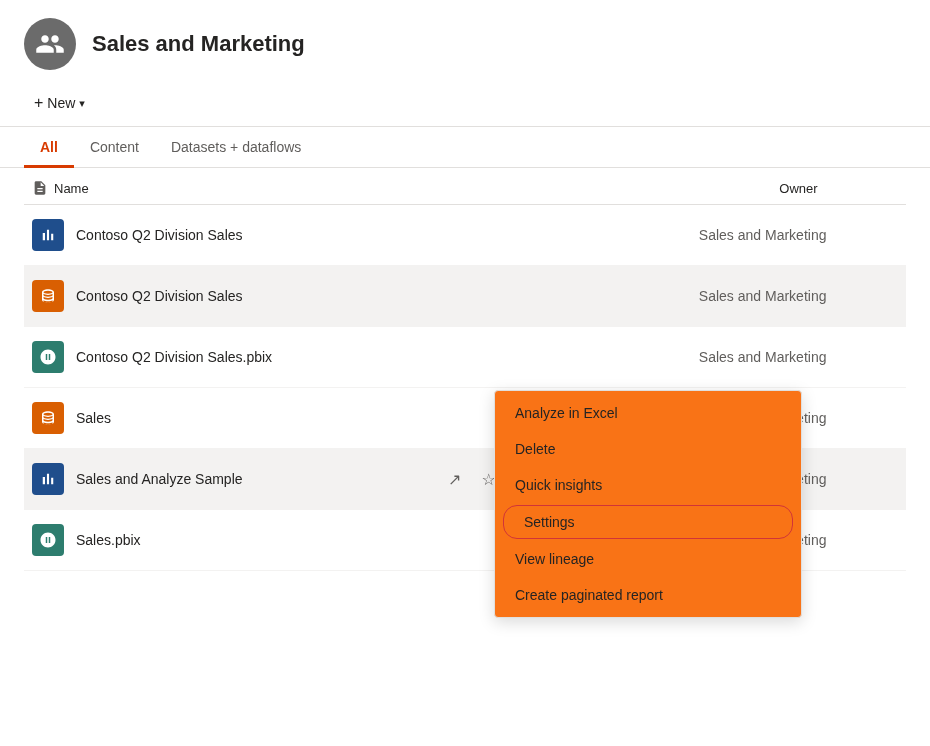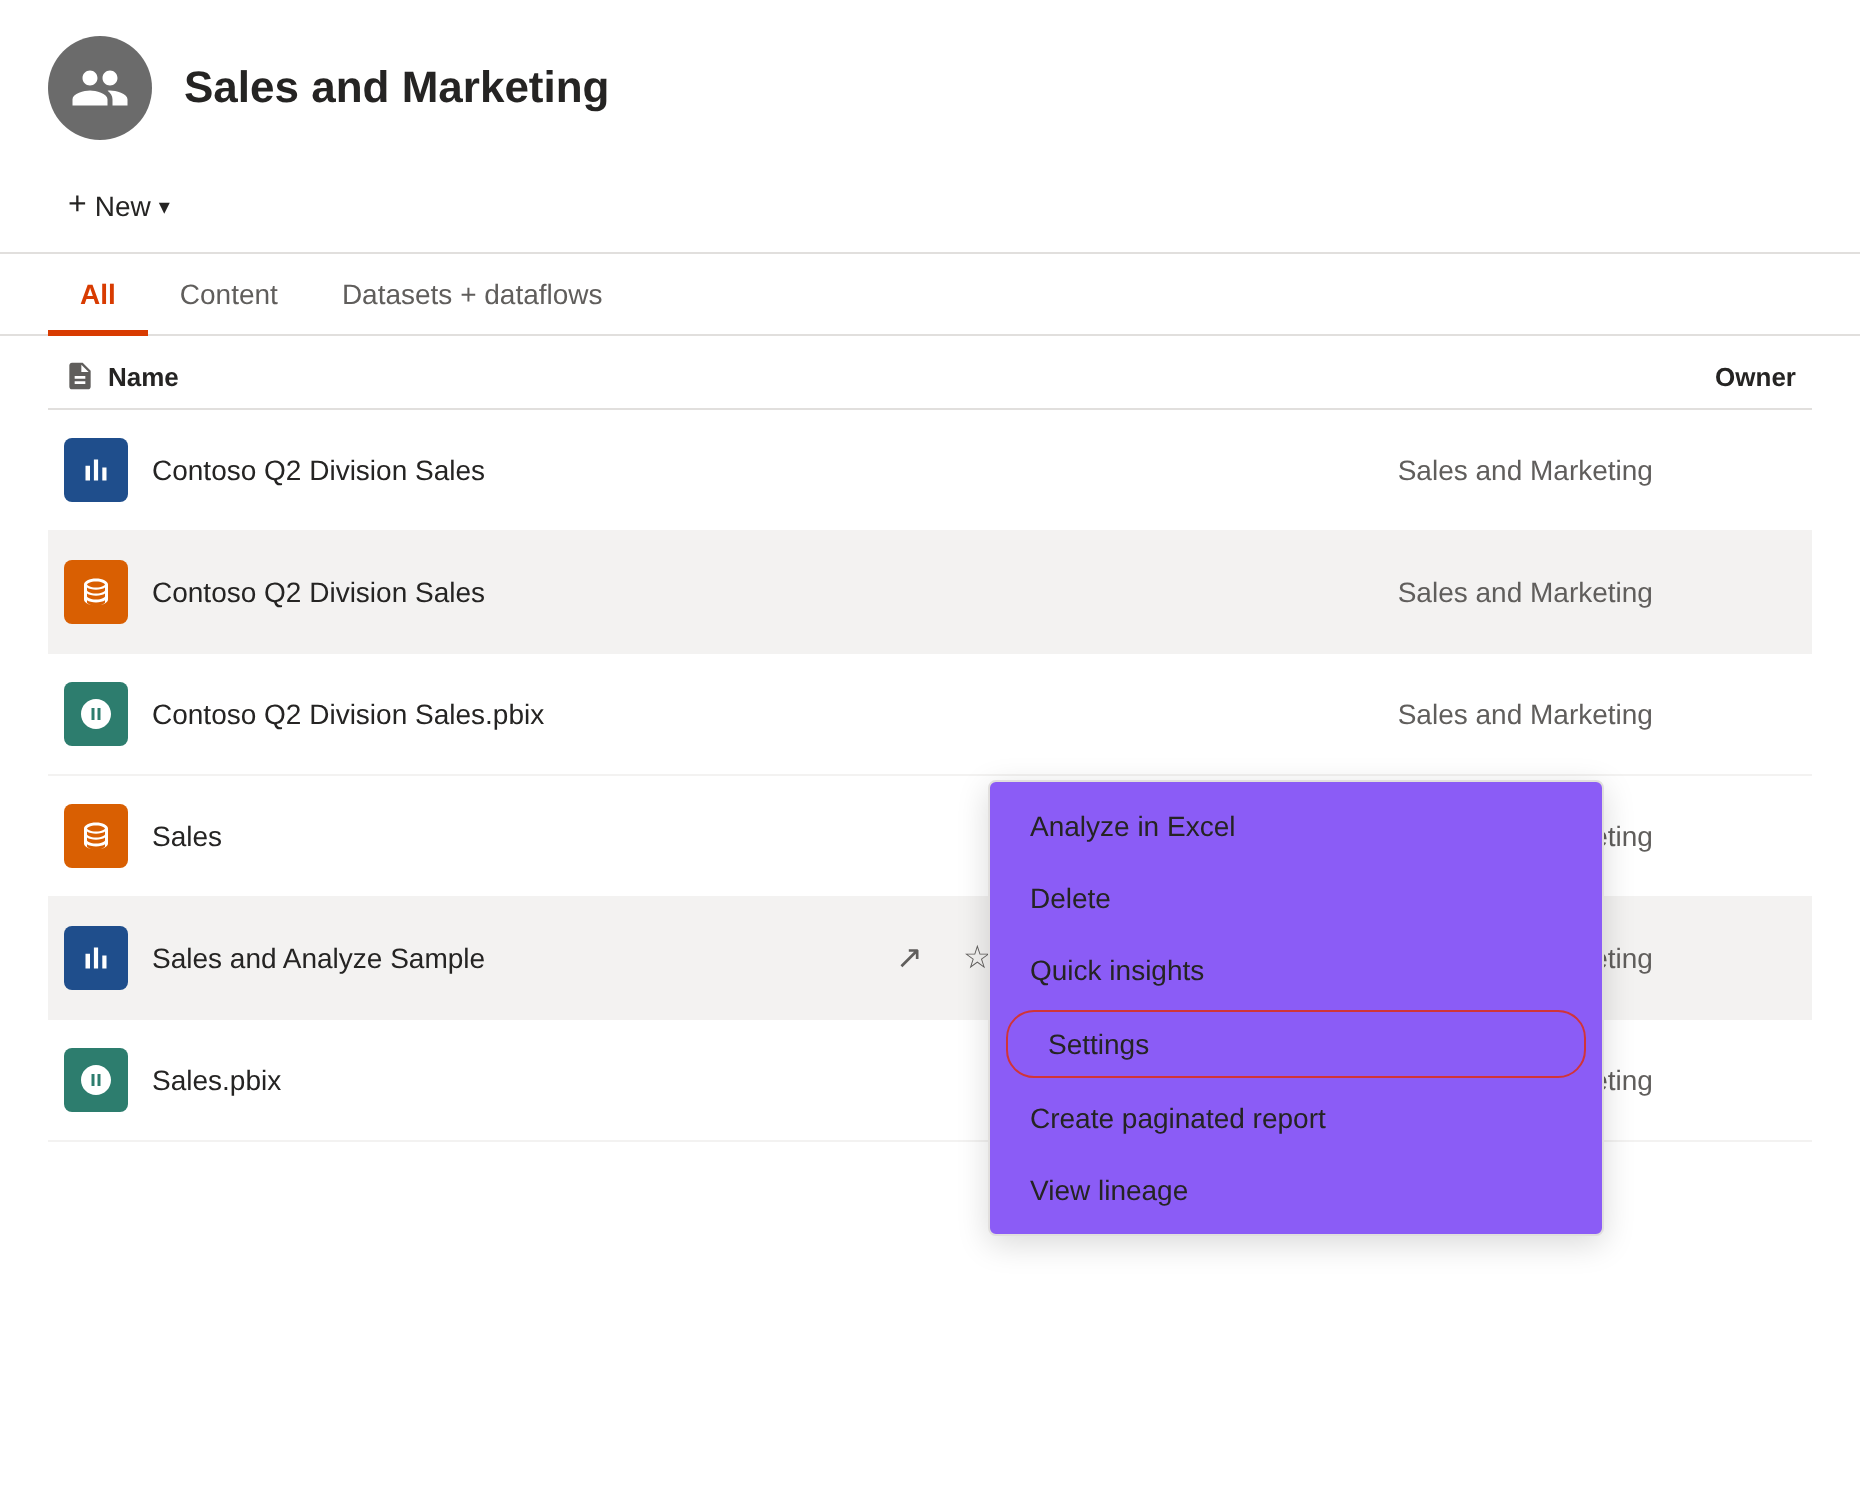--- a/index.html
+++ b/index.html
@@ -94,24 +94,24 @@
 
     
     .table-container {
       padding: 0 24px;
     }
     .table {
       width: 100%;
       border-collapse: collapse;
     }
     .table th {
-      text-align: right;
+      text-align: center;
       padding: 12px 8px 8px 8px;
       font-size: 13px;
-      font-weight: 700;
+      font-weight: 400;
       color: #252423;
       border-bottom: 1px solid #e1dfdd;
     }
     .table td {
       padding: 14px 8px;
       font-size: 14px;
       border-bottom: 1px solid #f3f2f1;
       vertical-align: middle;
     }
     .table tr.highlighted td { background: #f3f2f1; }
@@ -174,21 +174,21 @@
       align-items: center;
       gap: 6px;
     }
 
     
     .context-menu {
       position: absolute;
       top: 390px;
       left: 494px;
       width: 308px;
-      background: #8b5cf6;
+      background: #f97316;
       border: 1px solid #e1dfdd;
       border-radius: 4px;
       box-shadow: 0 4px 16px rgba(0,0,0,0.15);
       z-index: 100;
       padding: 4px 0;
     }
     .menu-item {
       padding: 10px 20px;
       font-size: 14px;
       color: #252423;
@@ -367,15 +367,15 @@
         </tr>
       </tbody>
   </table>
 </div>
 
 <div class="context-menu" id="context-menu">
 <button class="menu-item">Analyze in Excel</button>
     <button class="menu-item">Delete</button>
     <button class="menu-item">Quick insights</button>
     <button class="menu-item settings-item">Settings</button>
+    <button class="menu-item">View lineage</button>
     <button class="menu-item">Create paginated report</button>
-    <button class="menu-item">View lineage</button>
   </div>
 
 </body></html>

